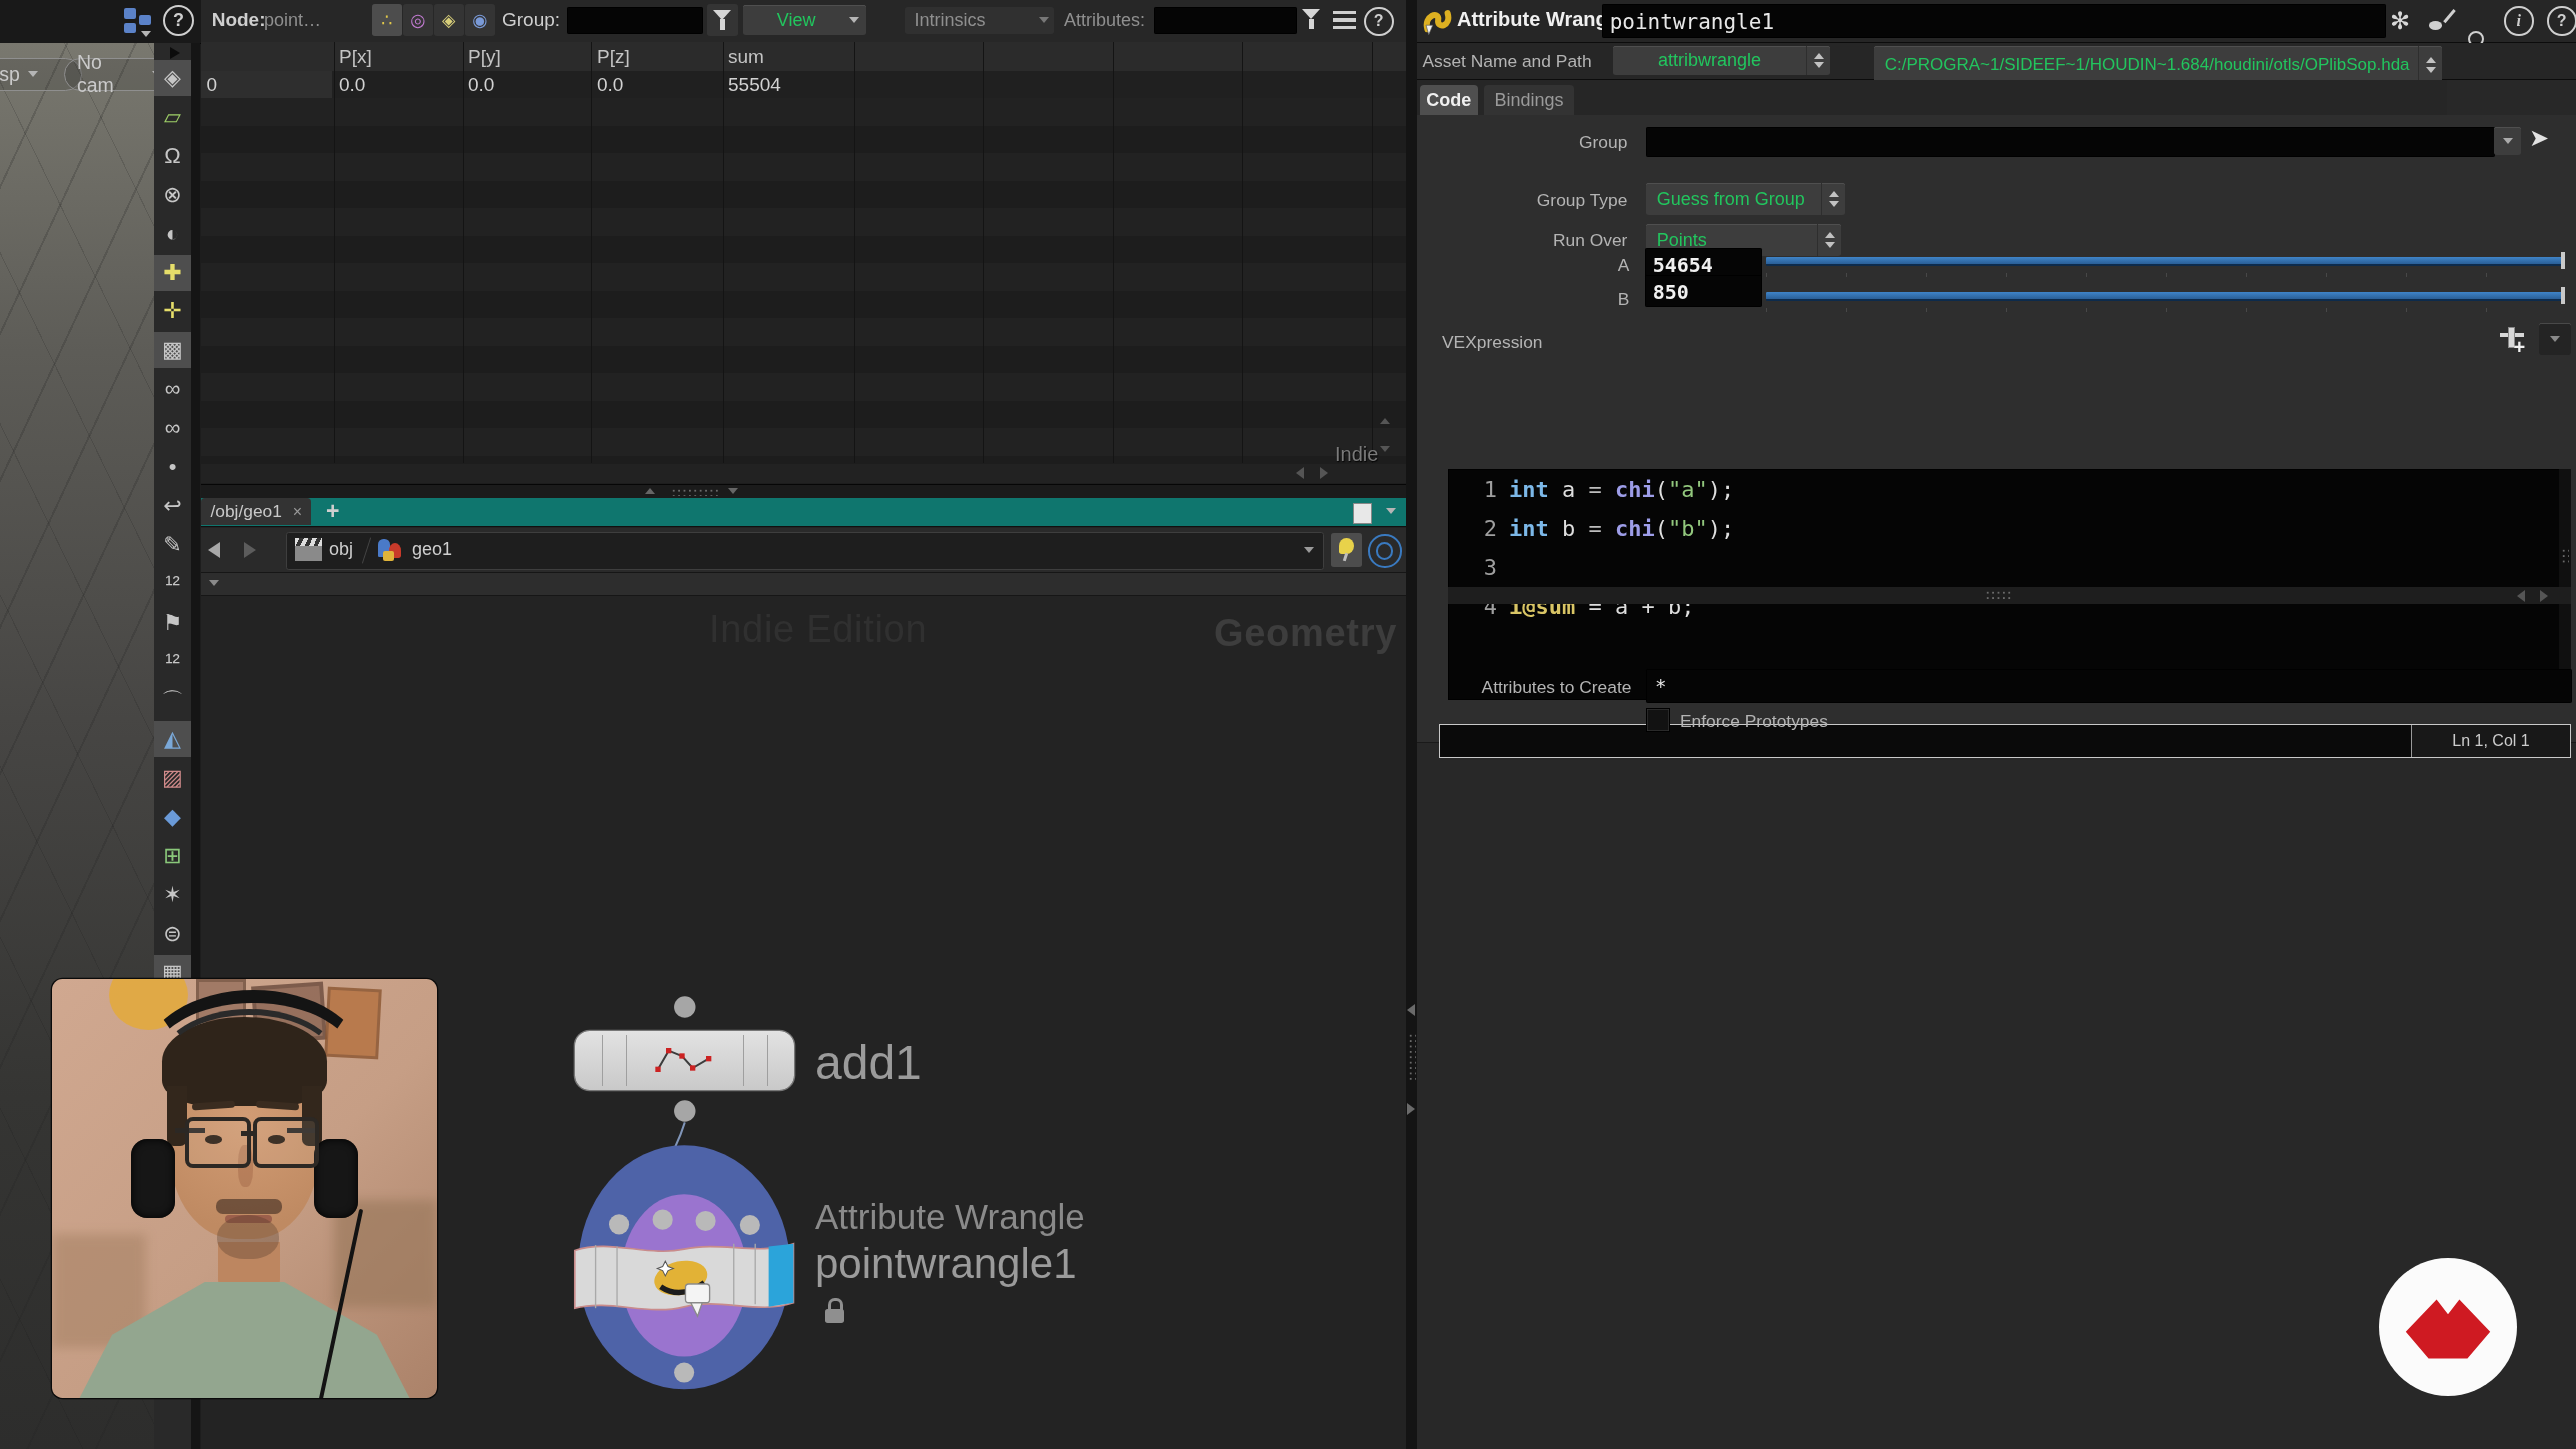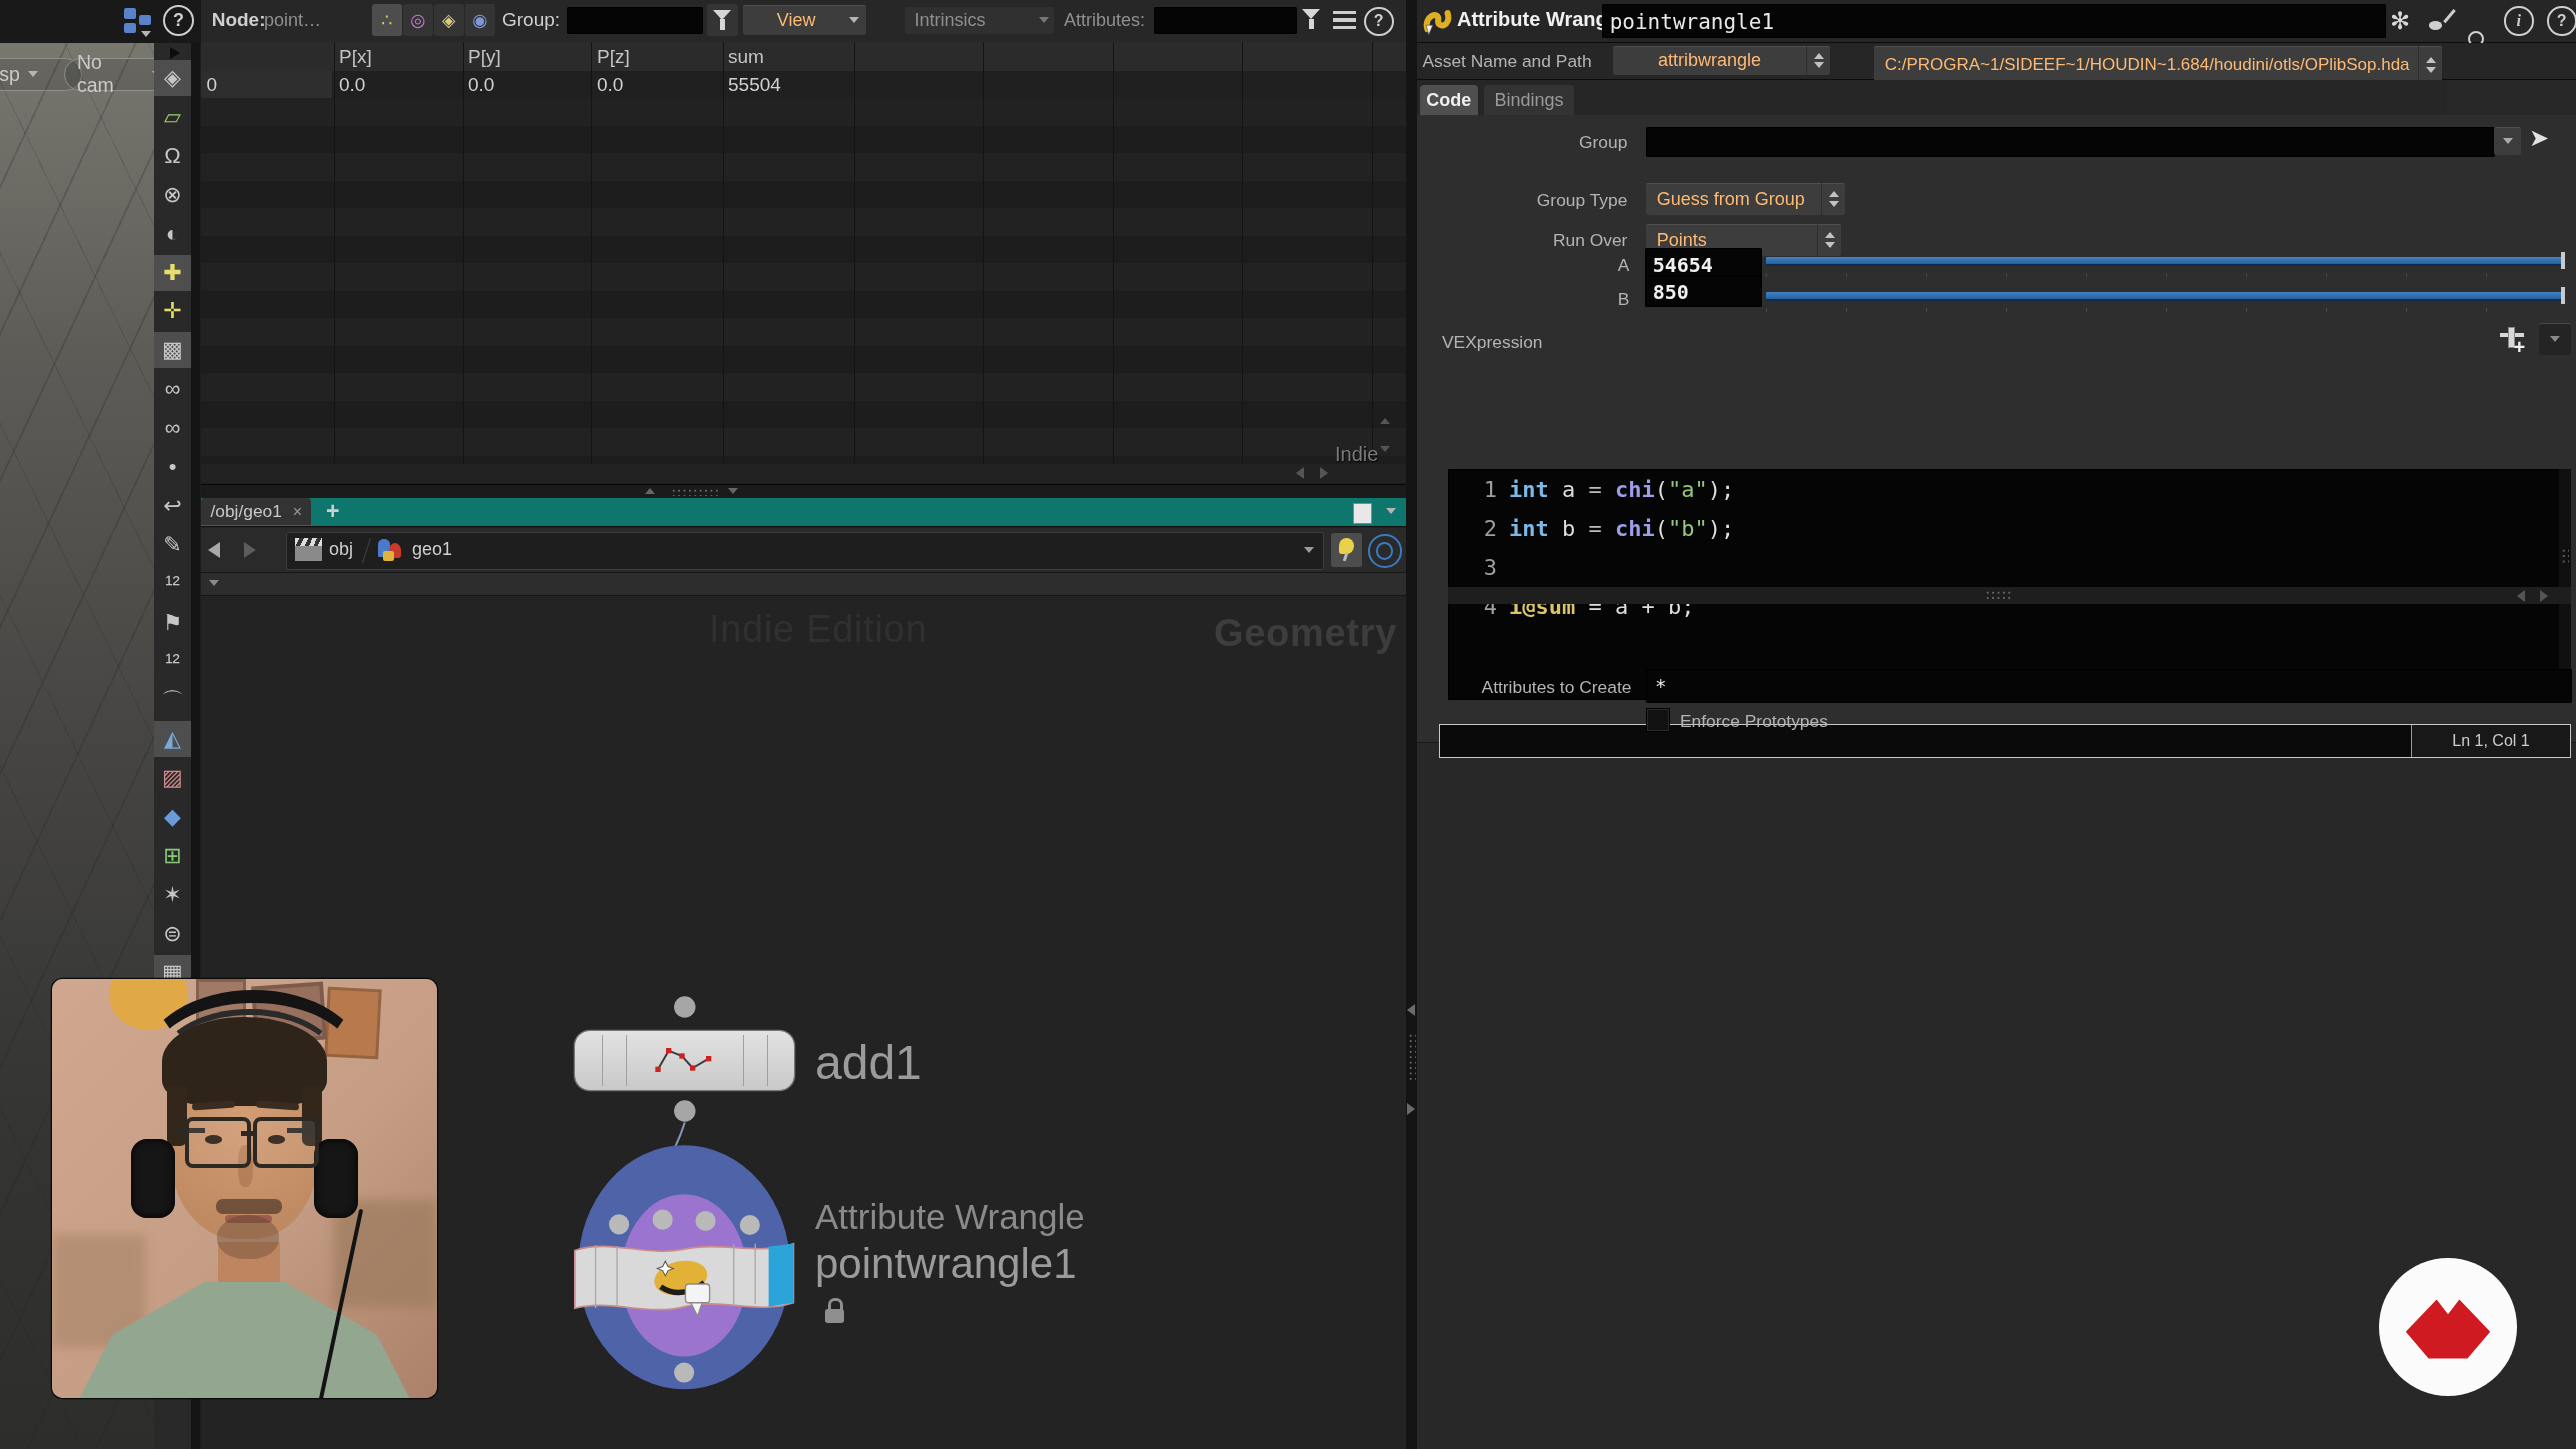--- a/index.html
+++ b/index.html
@@ -30,21 +30,21 @@
   .tbi span{font-size:22px;color:#c6c6c6;line-height:1;}
   .tbi.sel{background:#4e4e4e;}
   
   #sheet{left:201px;top:0;width:1205px;height:498px;background:#1d1d1d;}
   #sheet-top{left:0;top:0;width:1205px;height:42px;background:#272727;border-bottom:1.3px solid #0d0d0d;}
   .tbtext{color:#cfcfcf;font-size:19px;}
   .tbdim{color:#8f8f8f;font-size:18px;}
   .iconbtn{height:32px;border-radius:2.7px;display:flex;align-items:center;justify-content:center;background:#343434;}
   .iconbtn.sel{background:#4d4d4d;}
   .blackfield{background:#050505;border:0.7px solid #000;border-radius:1.3px;}
-  .ddbtn{background:#3d3d3d;border-radius:2.7px;color:#fdba74;font-size:18px;display:flex;align-items:center;
+  .ddbtn{background:#3d3d3d;border-radius:2.7px;color:#22c55e;font-size:18px;display:flex;align-items:center;
     box-shadow:inset 0 0.7px 0 #555;}
   .funnel{position:relative;width:21.5px;height:23px;}
   .funnel::before{content:"";position:absolute;left:1.3px;top:1.3px;border-left:9.4px solid transparent;
     border-right:9.4px solid transparent;border-top:10.7px solid #d6d6d6;}
   .funnel::after{content:"";position:absolute;left:8px;top:10.7px;width:5.4px;height:10.7px;background:#d6d6d6;}
   #sheet-table{left:0;top:42px;width:1205px;height:421px;background:#1d1d1d;overflow:hidden;}
   #sheet-hrow{position:absolute;left:0;top:0;width:1205px;height:29px;background:#2b2b2b;border-bottom:1.3px solid #121212;}
   .hcell{position:absolute;top:4px;color:#c4c4c4;font-size:19px;}
   .srow{position:absolute;left:0;width:1205px;height:27.5px;}
   .scell{position:absolute;top:2.7px;color:#d2d2d2;font-size:19px;}

